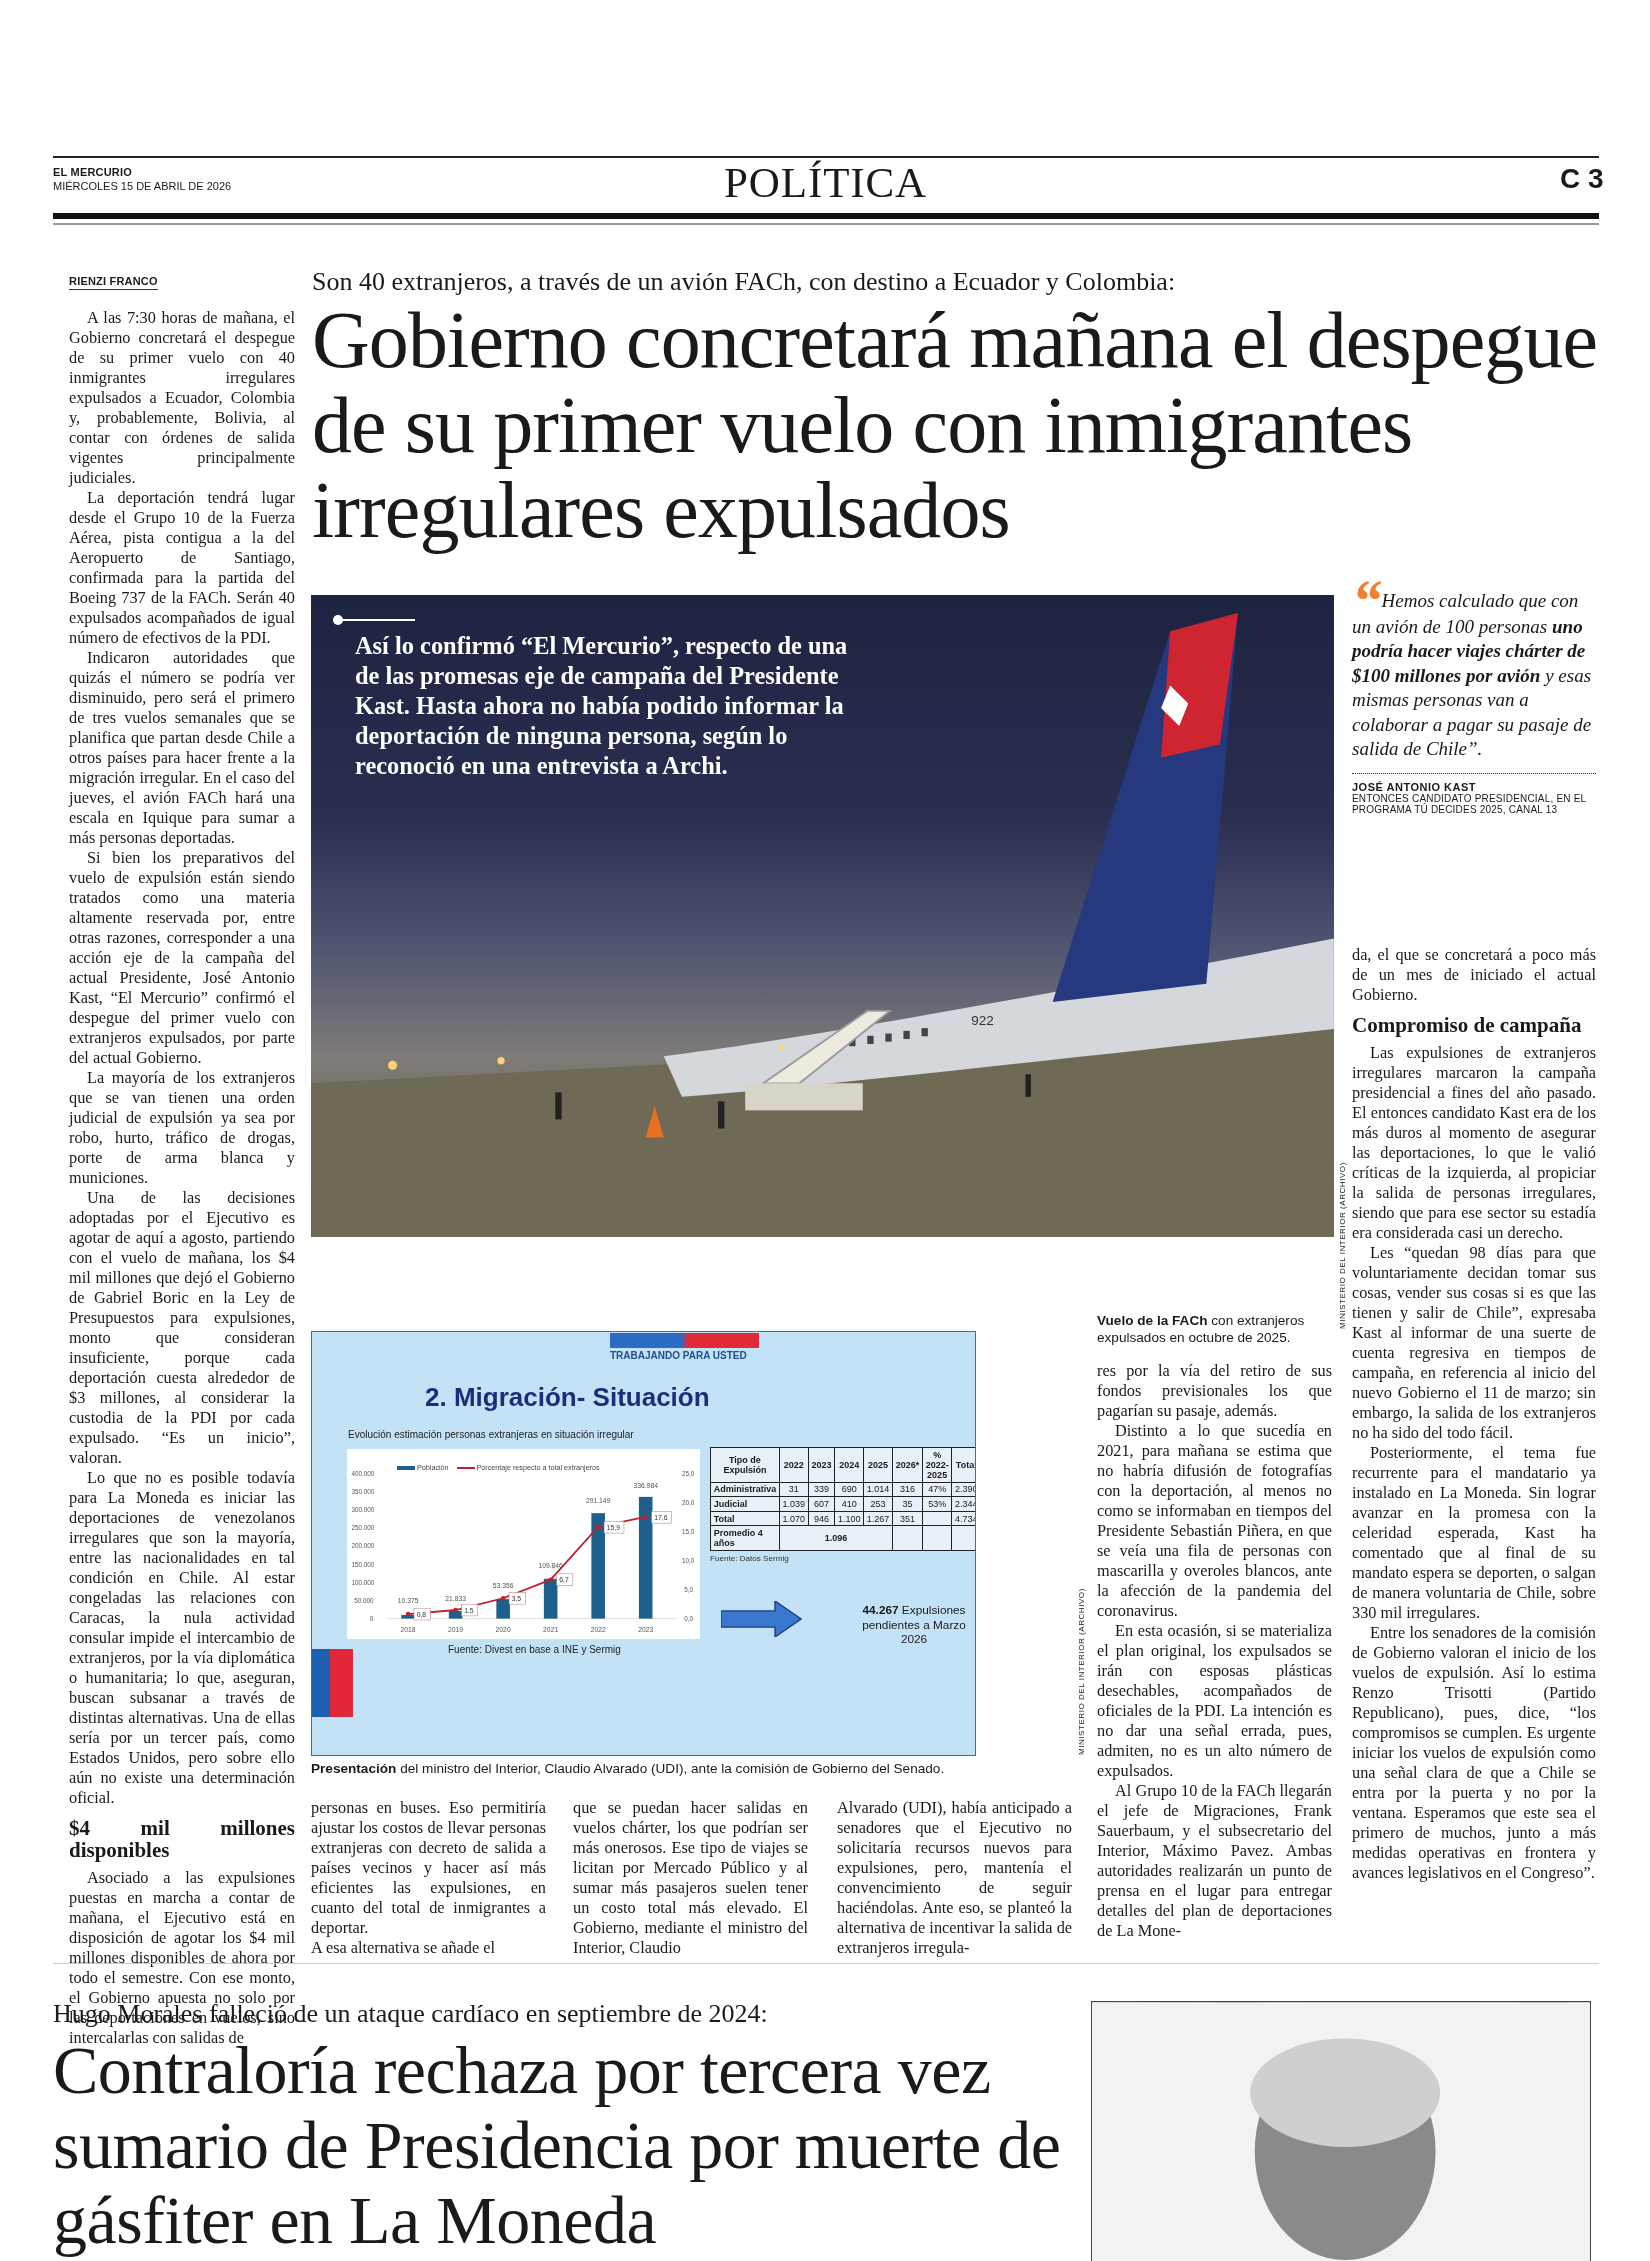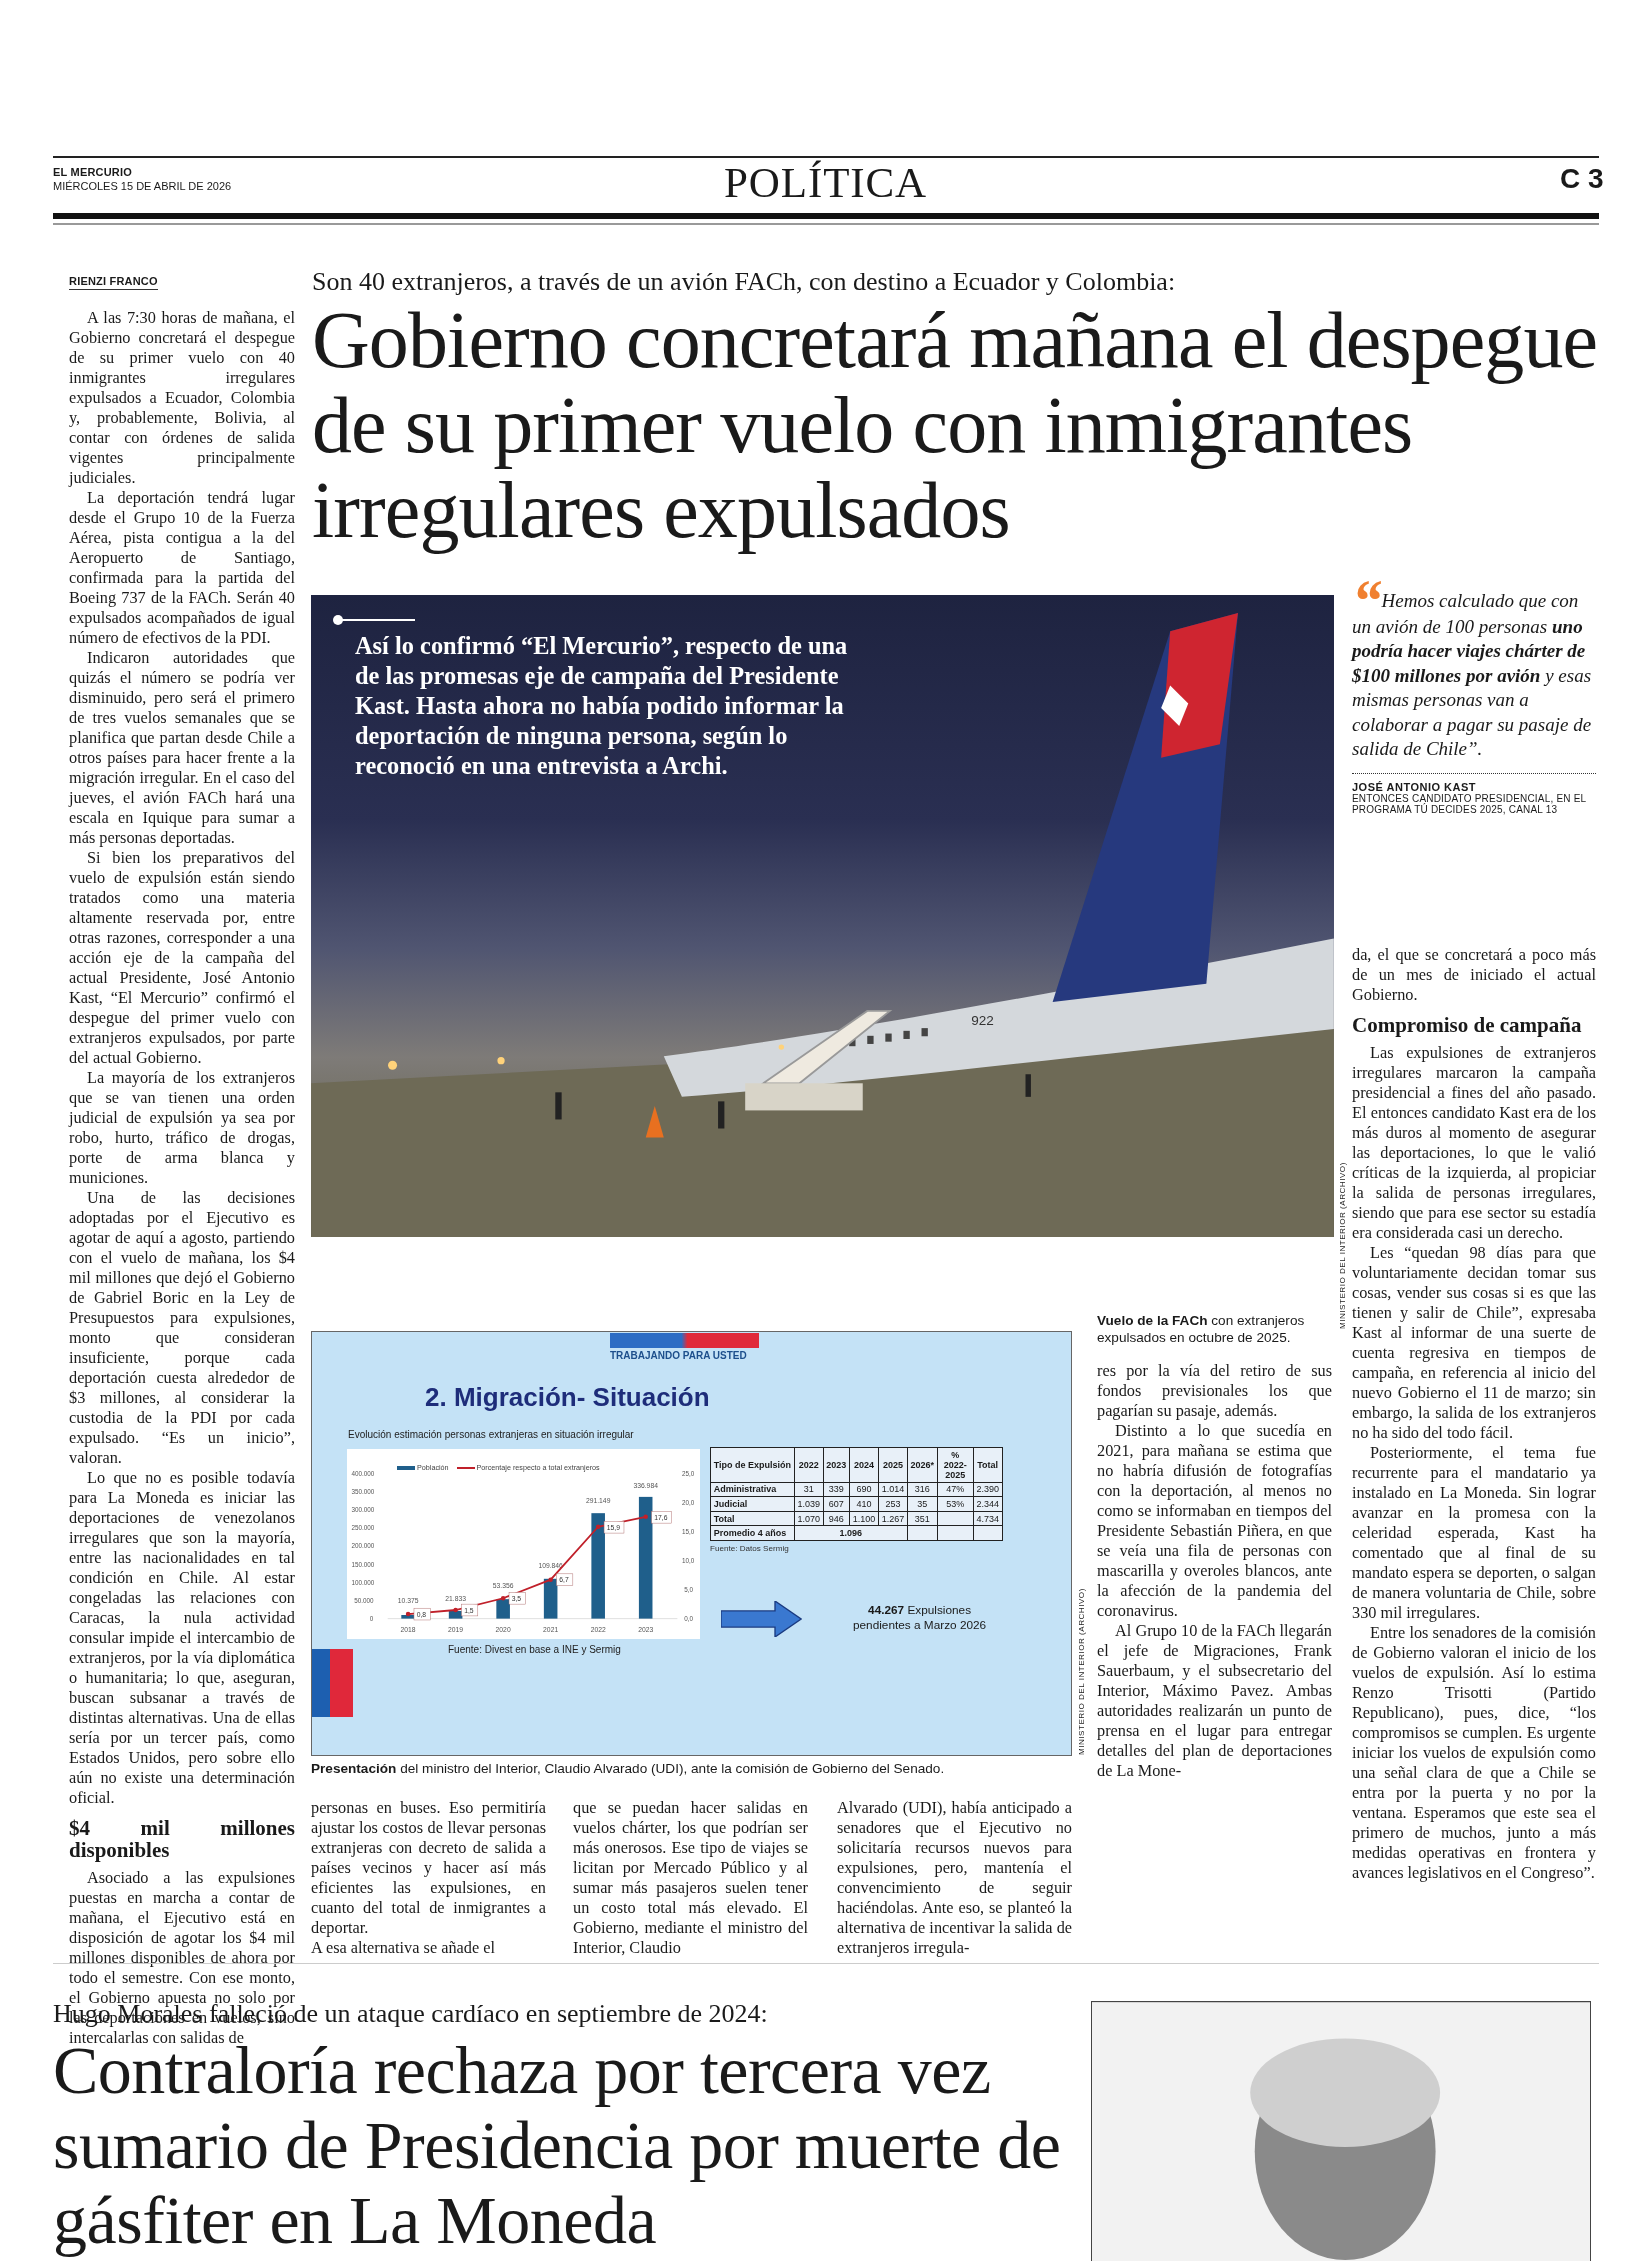--- a/index.html
+++ b/index.html
@@ -35,21 +35,21 @@
   .caption b { font-weight: 700; }
   .credit-vert { font-family: "Liberation Sans", sans-serif; font-size: 8.1px; letter-spacing: 0.5px; writing-mode: vertical-rl; transform: rotate(180deg); color: #222; }
 
   .pullquote-mark { color: #f08030; font-weight: 700; font-family: "Liberation Serif", serif; }
   .pullquote { font-style: italic; font-size: 19px; line-height: 24.4px; }
   .pq-author { font-family: "Liberation Sans", sans-serif; font-size: 11px; font-weight: 700; letter-spacing: 0.5px; }
   .pq-role { font-family: "Liberation Sans", sans-serif; font-size: 10px; letter-spacing: 0.2px; }
   .dotted { border-top: 1.8px dotted #333; }
 
   
-  .slide { left: 311px; top: 1331px; width: 761px; height: 425px; background: #c4e2f6; border: 0.9px solid #666; overflow: hidden; }
+  .slide { left: 311px; top: 1331px; width: 665px; height: 425px; background: #c4e2f6; border: 0.9px solid #666; overflow: hidden; }
   .slide-title { font-family: "Liberation Sans", sans-serif; font-weight: 700; color: #1e2d7a; font-size: 26px; }
   .slide-sub { font-family: "Liberation Sans", sans-serif; font-size: 10px; color: #222; }
   .chart-box { background: #fff; }
   .tbl { border-collapse: collapse; font-family: "Liberation Sans", sans-serif; font-size: 9px; background: #e8f0f8; }
   .tbl td, .tbl th { border: 1.4px solid #222; padding: 1.8px 2.7px; text-align: center; }
   .tbl th { font-weight: 700; }
   .tbl td.rowh { text-align: left; font-weight: 700; }
 
   
   .headline2 { font-size: 68px; line-height: 75px; letter-spacing: -0.5px; }
@@ -293,20 +293,21 @@
 <div class="abs caption" style="left:311px; top:1760px; width:769px;"><b>Presentación</b><span> del ministro del Interior, Claudio Alvarado (UDI), ante la comisión de Gobierno del Senado.</span></div>
 <div class="abs credit-vert" style="left:1077px; top:1565px; height:190px;">MINISTERIO DEL INTERIOR (ARCHIVO)</div>
 
 <div class="abs body-col" style="left:311px; top:1798px; width:235px; white-space:pre-line;">personas en buses. Eso permitiría ajustar los costos de llevar personas extranjeras con decreto de salida a países vecinos y hacer así más eficientes las expulsiones, en cuanto del total de inmigrantes a deportar.
    A esa alternativa se añade el</div>
 <div class="abs body-col" style="left:573px; top:1798px; width:235px;">que se puedan hacer salidas en vuelos chárter, los que podrían ser más onerosos. Ese tipo de viajes se licitan por Mercado Público y al sumar más pasajeros suelen tener un costo total más elevado. El Gobierno, mediante el ministro del Interior, Claudio</div>
 <div class="abs body-col" style="left:837px; top:1798px; width:235px;">Alvarado (UDI), había anticipado a senadores que el Ejecutivo no solicitaría recursos nuevos para expulsiones, pero, mantenía el convencimiento de seguir haciéndolas. Ante eso, se planteó la alternativa de incentivar la salida de extranjeros irregula-</div>
 <div class="abs body-col" style="left:1097px; top:1361px; width:235px;">
   <p style="text-indent:0">res por la vía del retiro de sus fondos previsionales los que pagarían su pasaje, además.</p>
   <p>Distinto a lo que sucedía en 2021, para mañana se estima que no habría difusión de fotografías con la deportación, al menos no como se informaban en tiempos del Presidente Sebastián Piñera, en que se veía una fila de personas con mascarilla y overoles blancos, ante la afección de la pandemia del coronavirus.</p>
+  <p>En esta ocasión, si se materializa el plan original, los expulsados se irán con esposas plásticas desechables, acompañados de oficiales de la PDI. La intención es no dar una señal errada, pues, admiten, no es un alto número de expulsados.</p>
   <p>Al Grupo 10 de la FACh llegarán el jefe de Migraciones, Frank Sauerbaum, y el subsecretario del Interior, Máximo Pavez. Ambas autoridades realizarán un punto de prensa en el lugar para entregar detalles del plan de deportaciones de La Mone-</p>
 </div>
 
 <div class="abs" style="left:53px; top:1963px; width:1546px; height:1.4px; background:#ccc;"></div>
 <div class="abs kicker" style="left:53px; top:1999px; width:1031px;">Hugo Morales falleció de un ataque cardíaco en septiembre de 2024:</div>
 <div class="abs headline2" style="left:53px; top:2033px; width:1031px;">Contraloría rechaza por tercera vez sumario de Presidencia por muerte de gásfiter en La Moneda</div>
 
 <div class="abs photo-feres">
   <svg width="500" height="403" viewBox="0 0 1106 890">
     <rect width="1106" height="890" fill="#f2f2f2"></rect>

